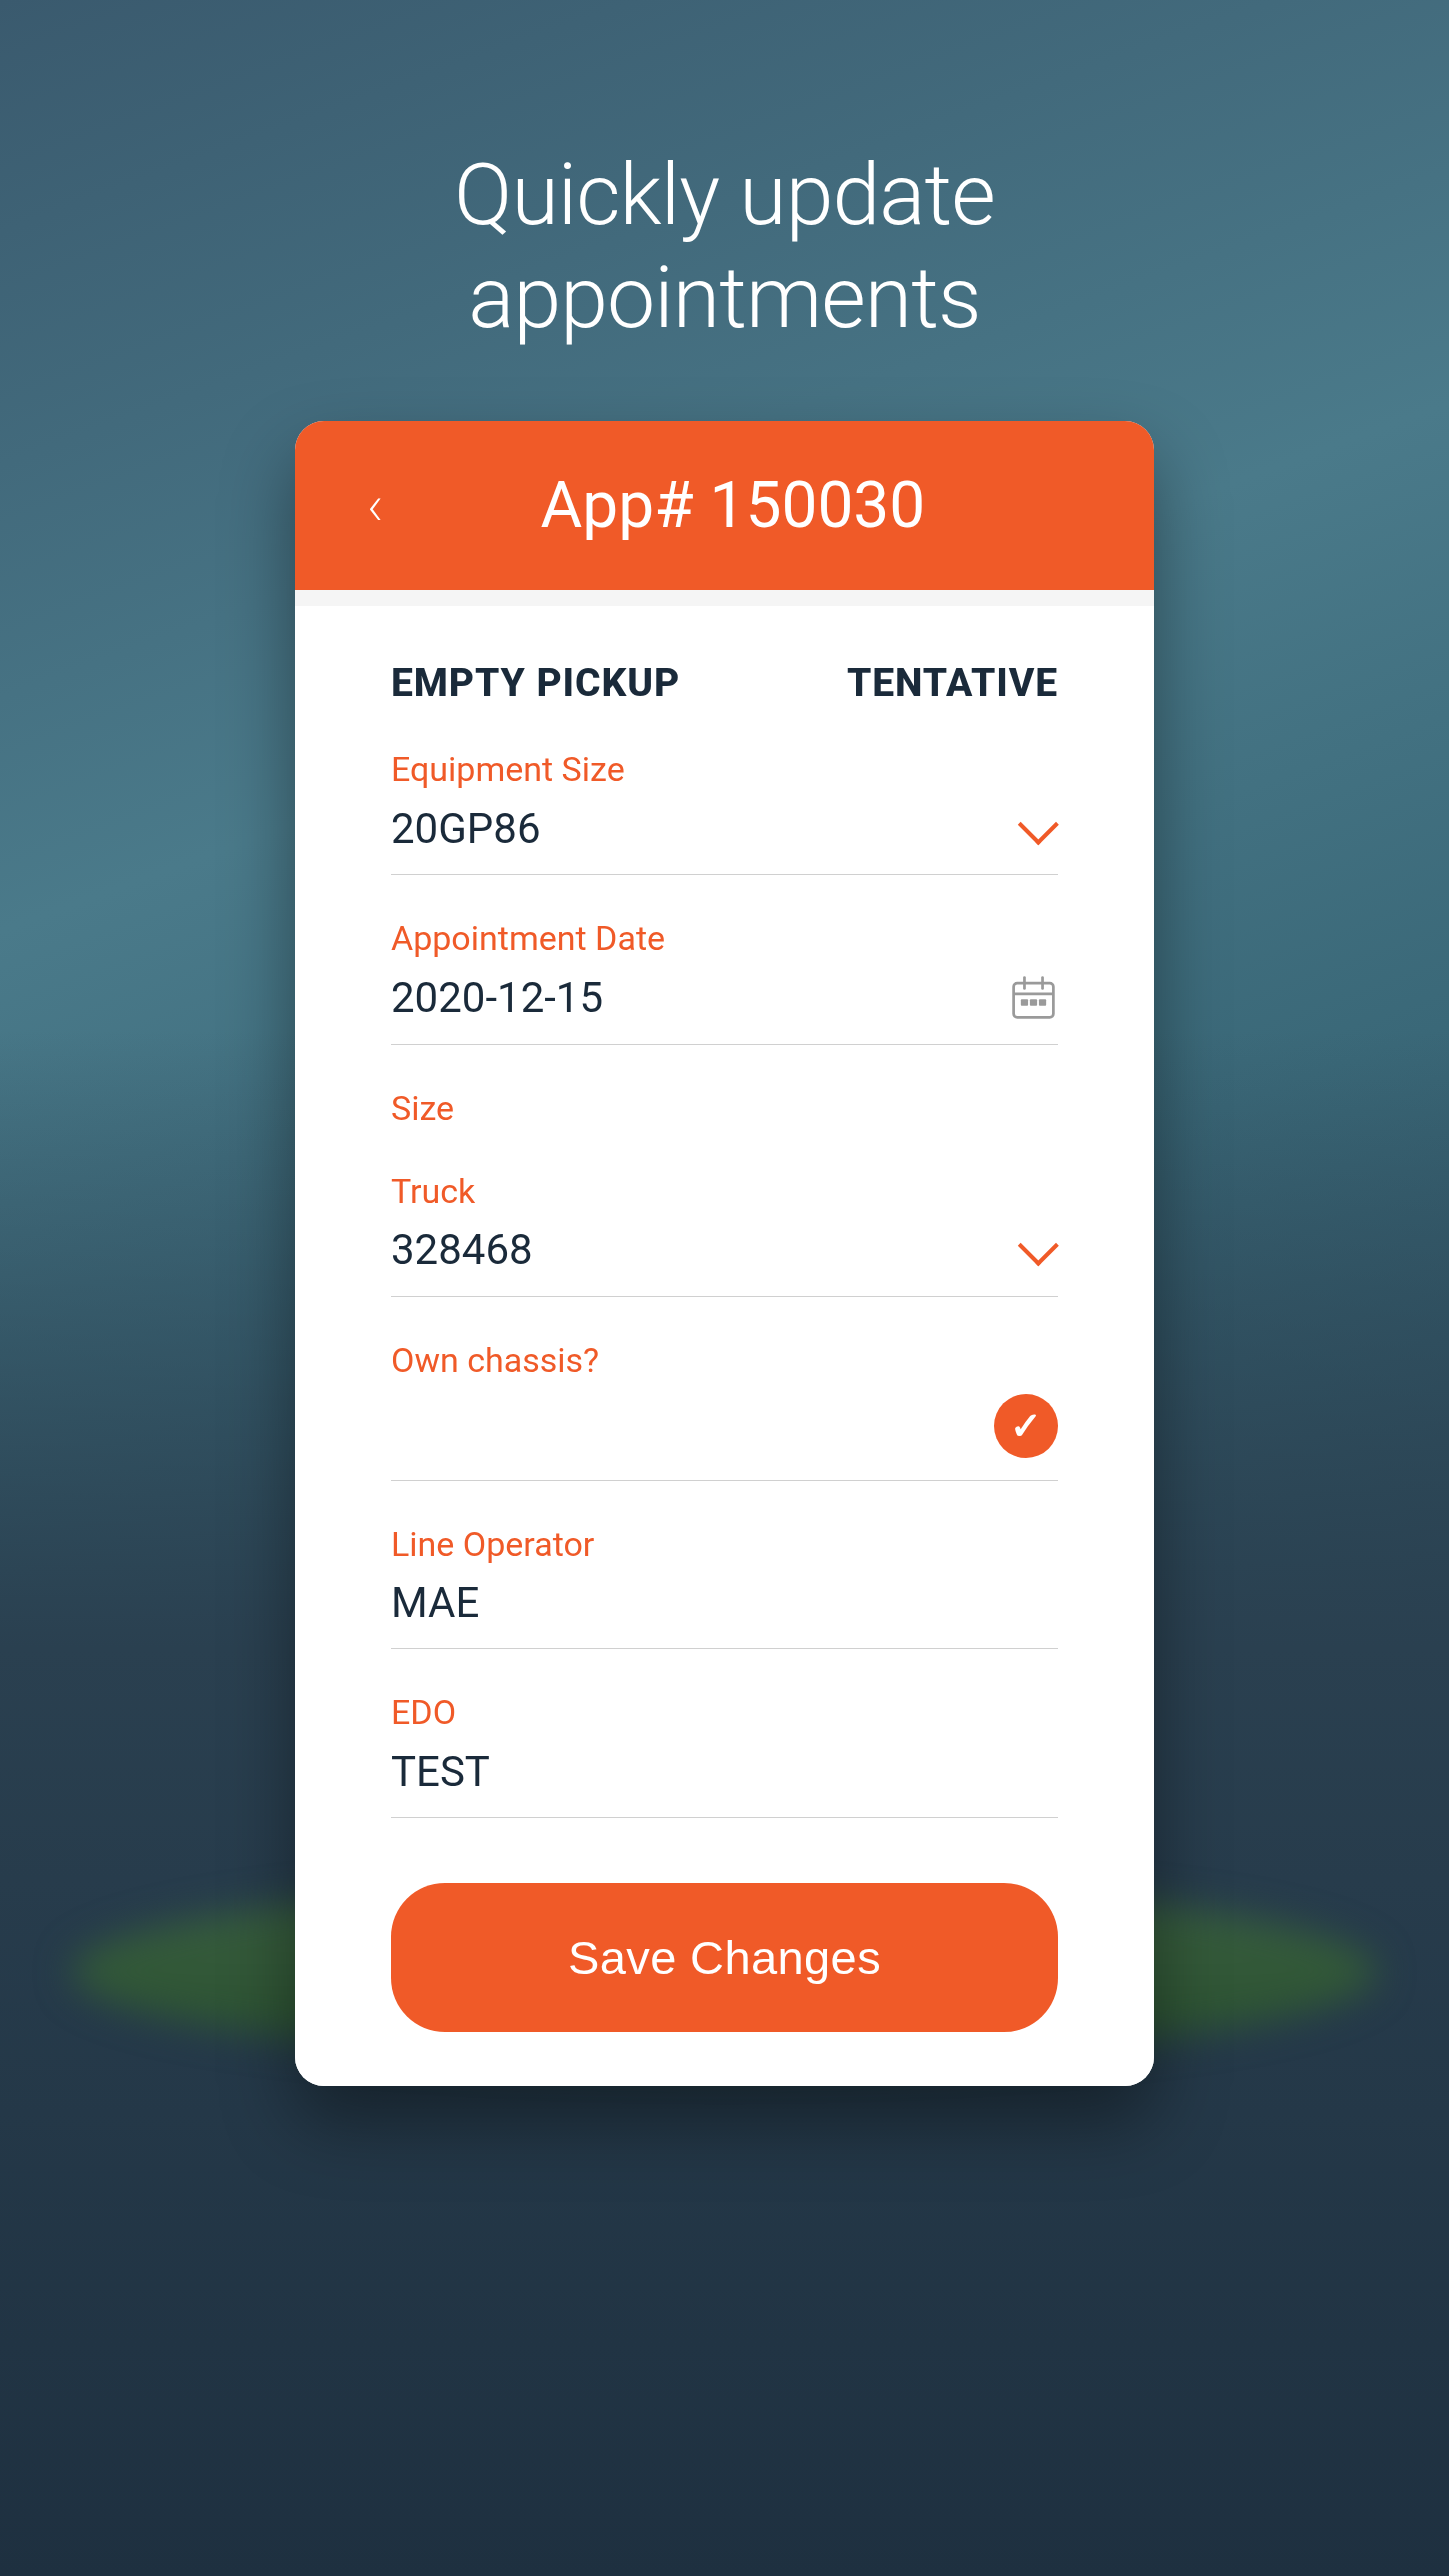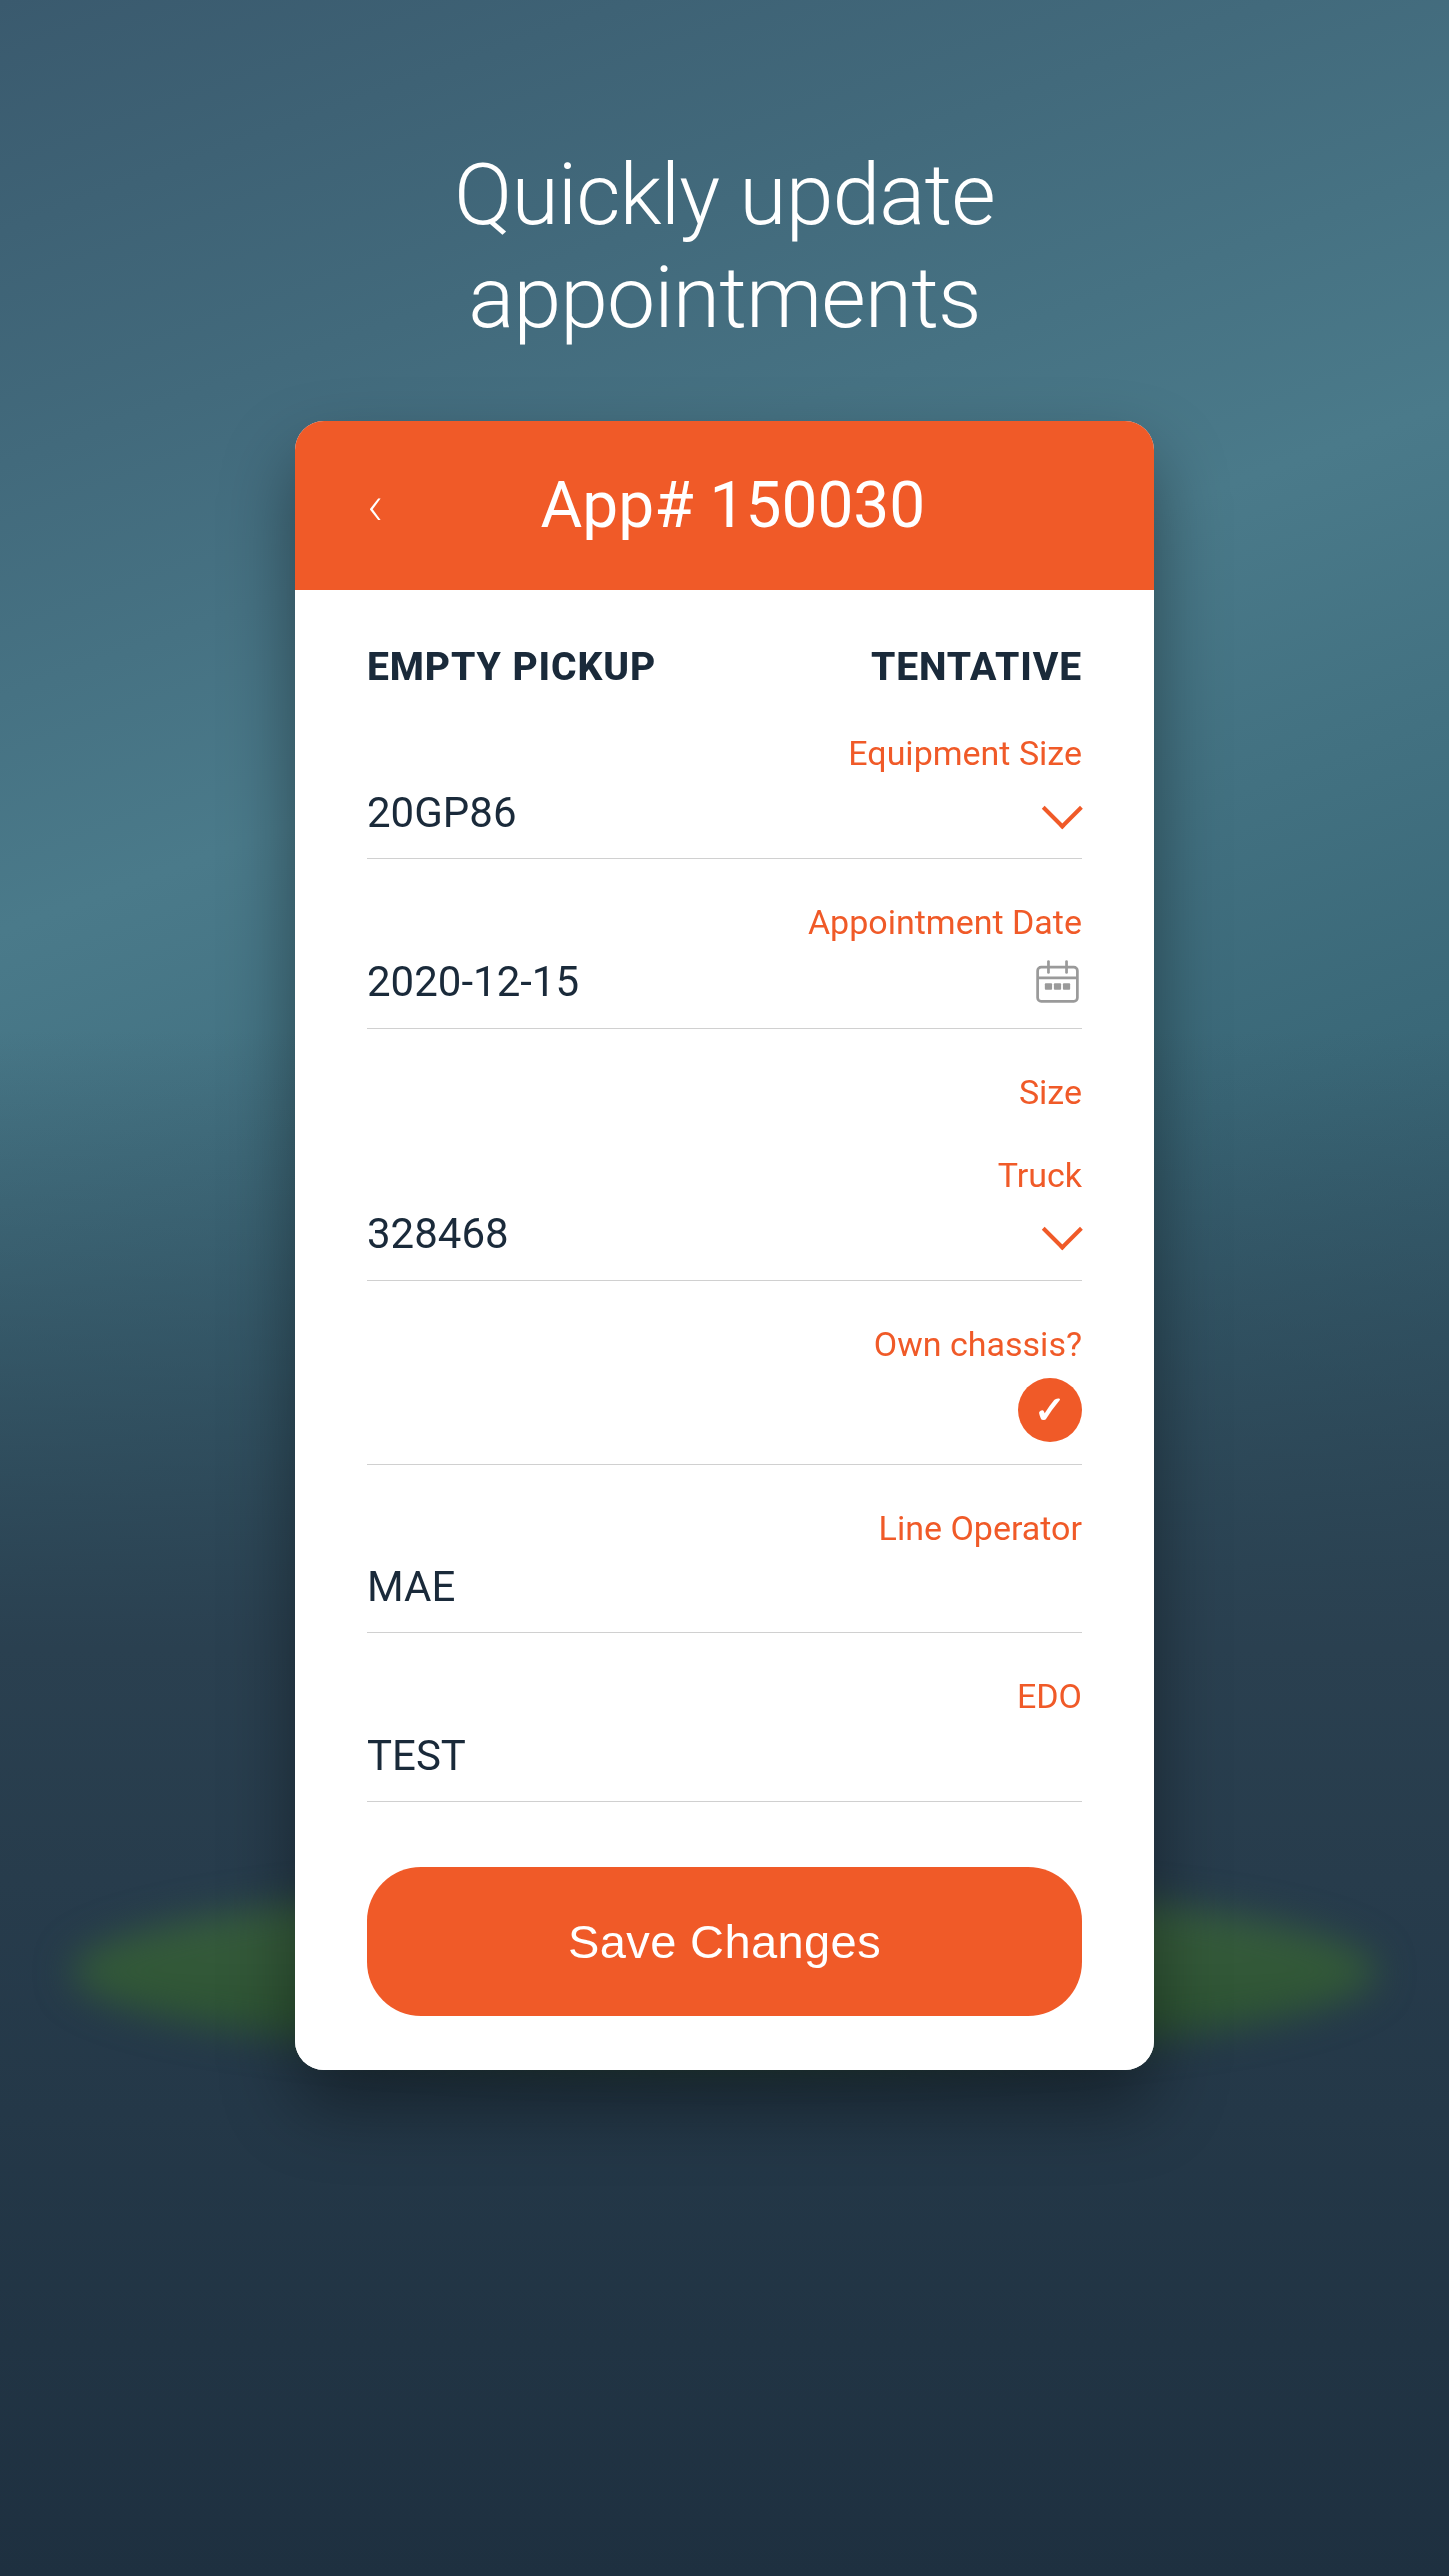--- a/index.html
+++ b/index.html
@@ -102,21 +102,22 @@
       color: white;
       font-size: 64px;
       font-weight: 400;
       flex: 1;
       text-align: center;
       margin-right: 36px;
     }
 
     .card-body {
       background: white;
-      padding: 54px 72px;
+      padding: 54px 96px;
+      margin-top: 16px;
     }
 
     .type-row {
       display: flex;
       justify-content: space-between;
       align-items: center;
       margin-bottom: 43px;
     }
 
     .type-label {
@@ -128,21 +129,20 @@
 
     .status-label {
       font-size: 39px;
       font-weight: 800;
       color: #1a2a3a;
       letter-spacing: 0.9px;
     }
 
     .field-group {
       margin-bottom: 43px;
-      text-align: right;
     }
 
     .field-label {
       color: #f05a28;
       font-size: 34px;
       font-weight: 400;
       margin-bottom: 14.3px;
     }
 
     .field-row {

